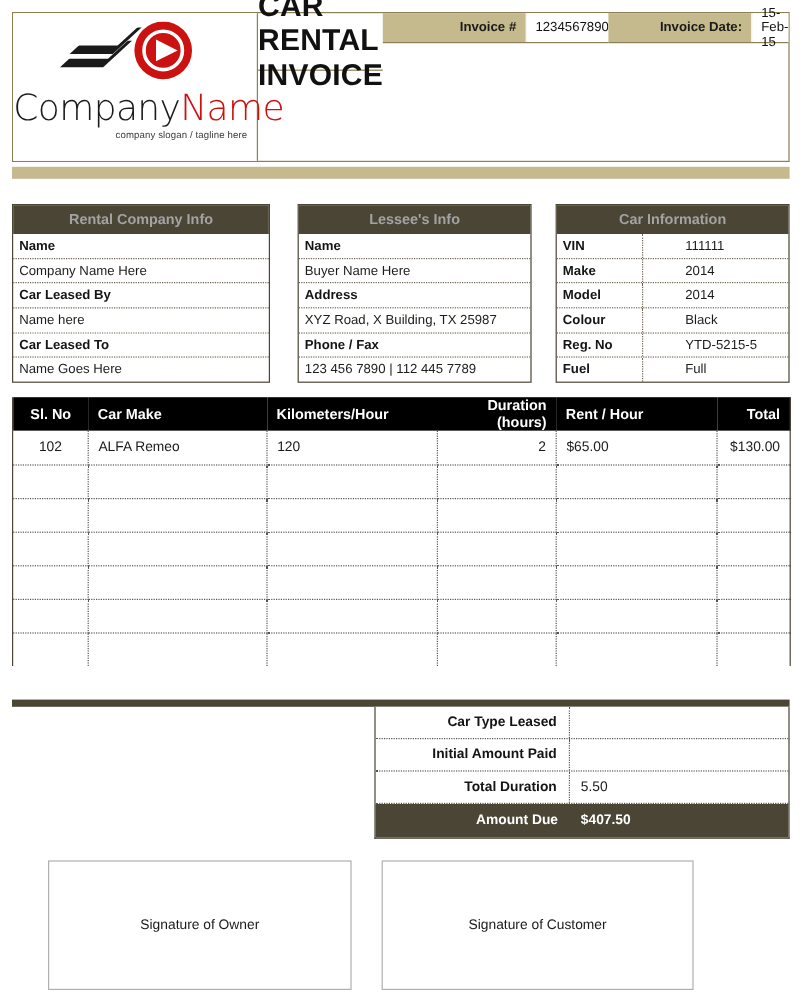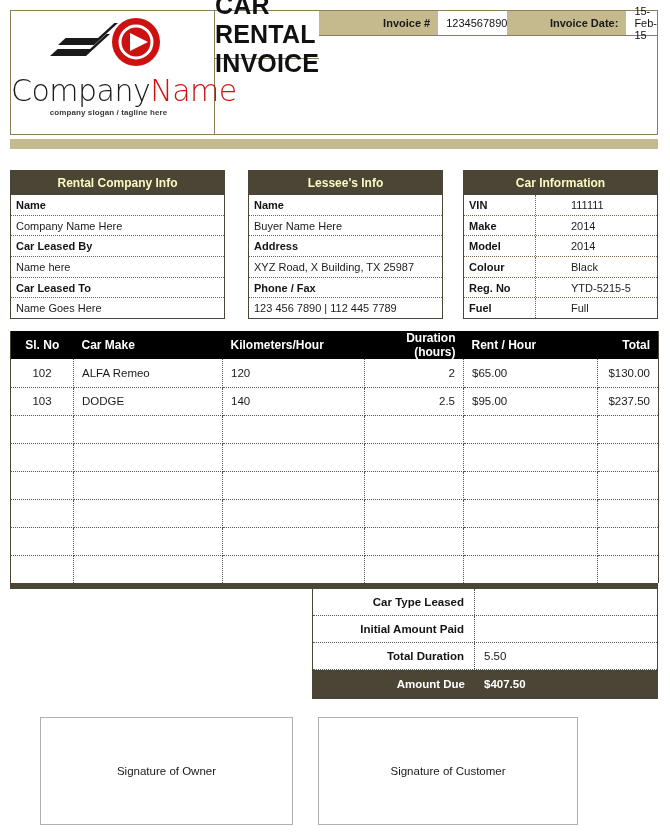--- a/index.html
+++ b/index.html
@@ -53,23 +53,23 @@
     letter-spacing: -0.5px;
     white-space: nowrap;
   }
   .logo-name .part1 { color: #1b1b1b; font-weight: 300; }
   .logo-name .part2 { color: #cc1111; font-weight: 300; }
   .logo-tag {
     position: absolute;
     left: 0;
     right: 8px;
     top: 97px;
-    text-align: center;
+    text-align: right;
     font-size: 8px;
-    font-weight: bold;
+    font-weight: normal;
     color: #3a3a3a;
     letter-spacing: 0.1px;
   }
 
   .title-cell {
     flex: 1;
     display: flex;
     flex-direction: row;
   }
   .doc-title {
@@ -135,21 +135,21 @@
     border: 1px solid #4a4535;
     box-sizing: border-box;
     background: #fff;
   }
   #box-rental { left: 10px; width: 215px; }
   #box-lessee { left: 248px; width: 195px; }
   #box-car    { left: 463px; width: 195px; }
 
   .info-title {
     background: #4a4535;
-    color: #fef9c3;
+    color: #a3a3a3;
     font-size: 12px;
     font-weight: bold;
     text-align: center;
     padding: 6px 0 6px 0;
     line-height: 1;
   }
   .info-line {
     font-size: 11px;
     padding: 4px 5px 3px 5px;
     border-bottom: 1px dotted #6b6450;
@@ -413,28 +413,20 @@
   <tbody id="line-items-body">
       <tr>
         <td class="c-center">102</td>
         <td class="c-left">ALFA Remeo</td>
         <td class="c-left">120</td>
         <td class="c-right">2</td>
         <td class="c-left">$65.00</td>
         <td class="c-right">$130.00</td>
       </tr>
       <tr>
-        <td class="c-center">103</td>
-        <td class="c-left">DODGE</td>
-        <td class="c-left">140</td>
-        <td class="c-right">2.5</td>
-        <td class="c-left">$95.00</td>
-        <td class="c-right">$237.50</td>
-      </tr>
-      <tr>
         <td class="c-center">&nbsp;</td>
         <td class="c-left">&nbsp;</td>
         <td class="c-left">&nbsp;</td>
         <td class="c-right">&nbsp;</td>
         <td class="c-left">&nbsp;</td>
         <td class="c-right">&nbsp;</td>
       </tr>
       <tr>
         <td class="c-center">&nbsp;</td>
         <td class="c-left">&nbsp;</td>

